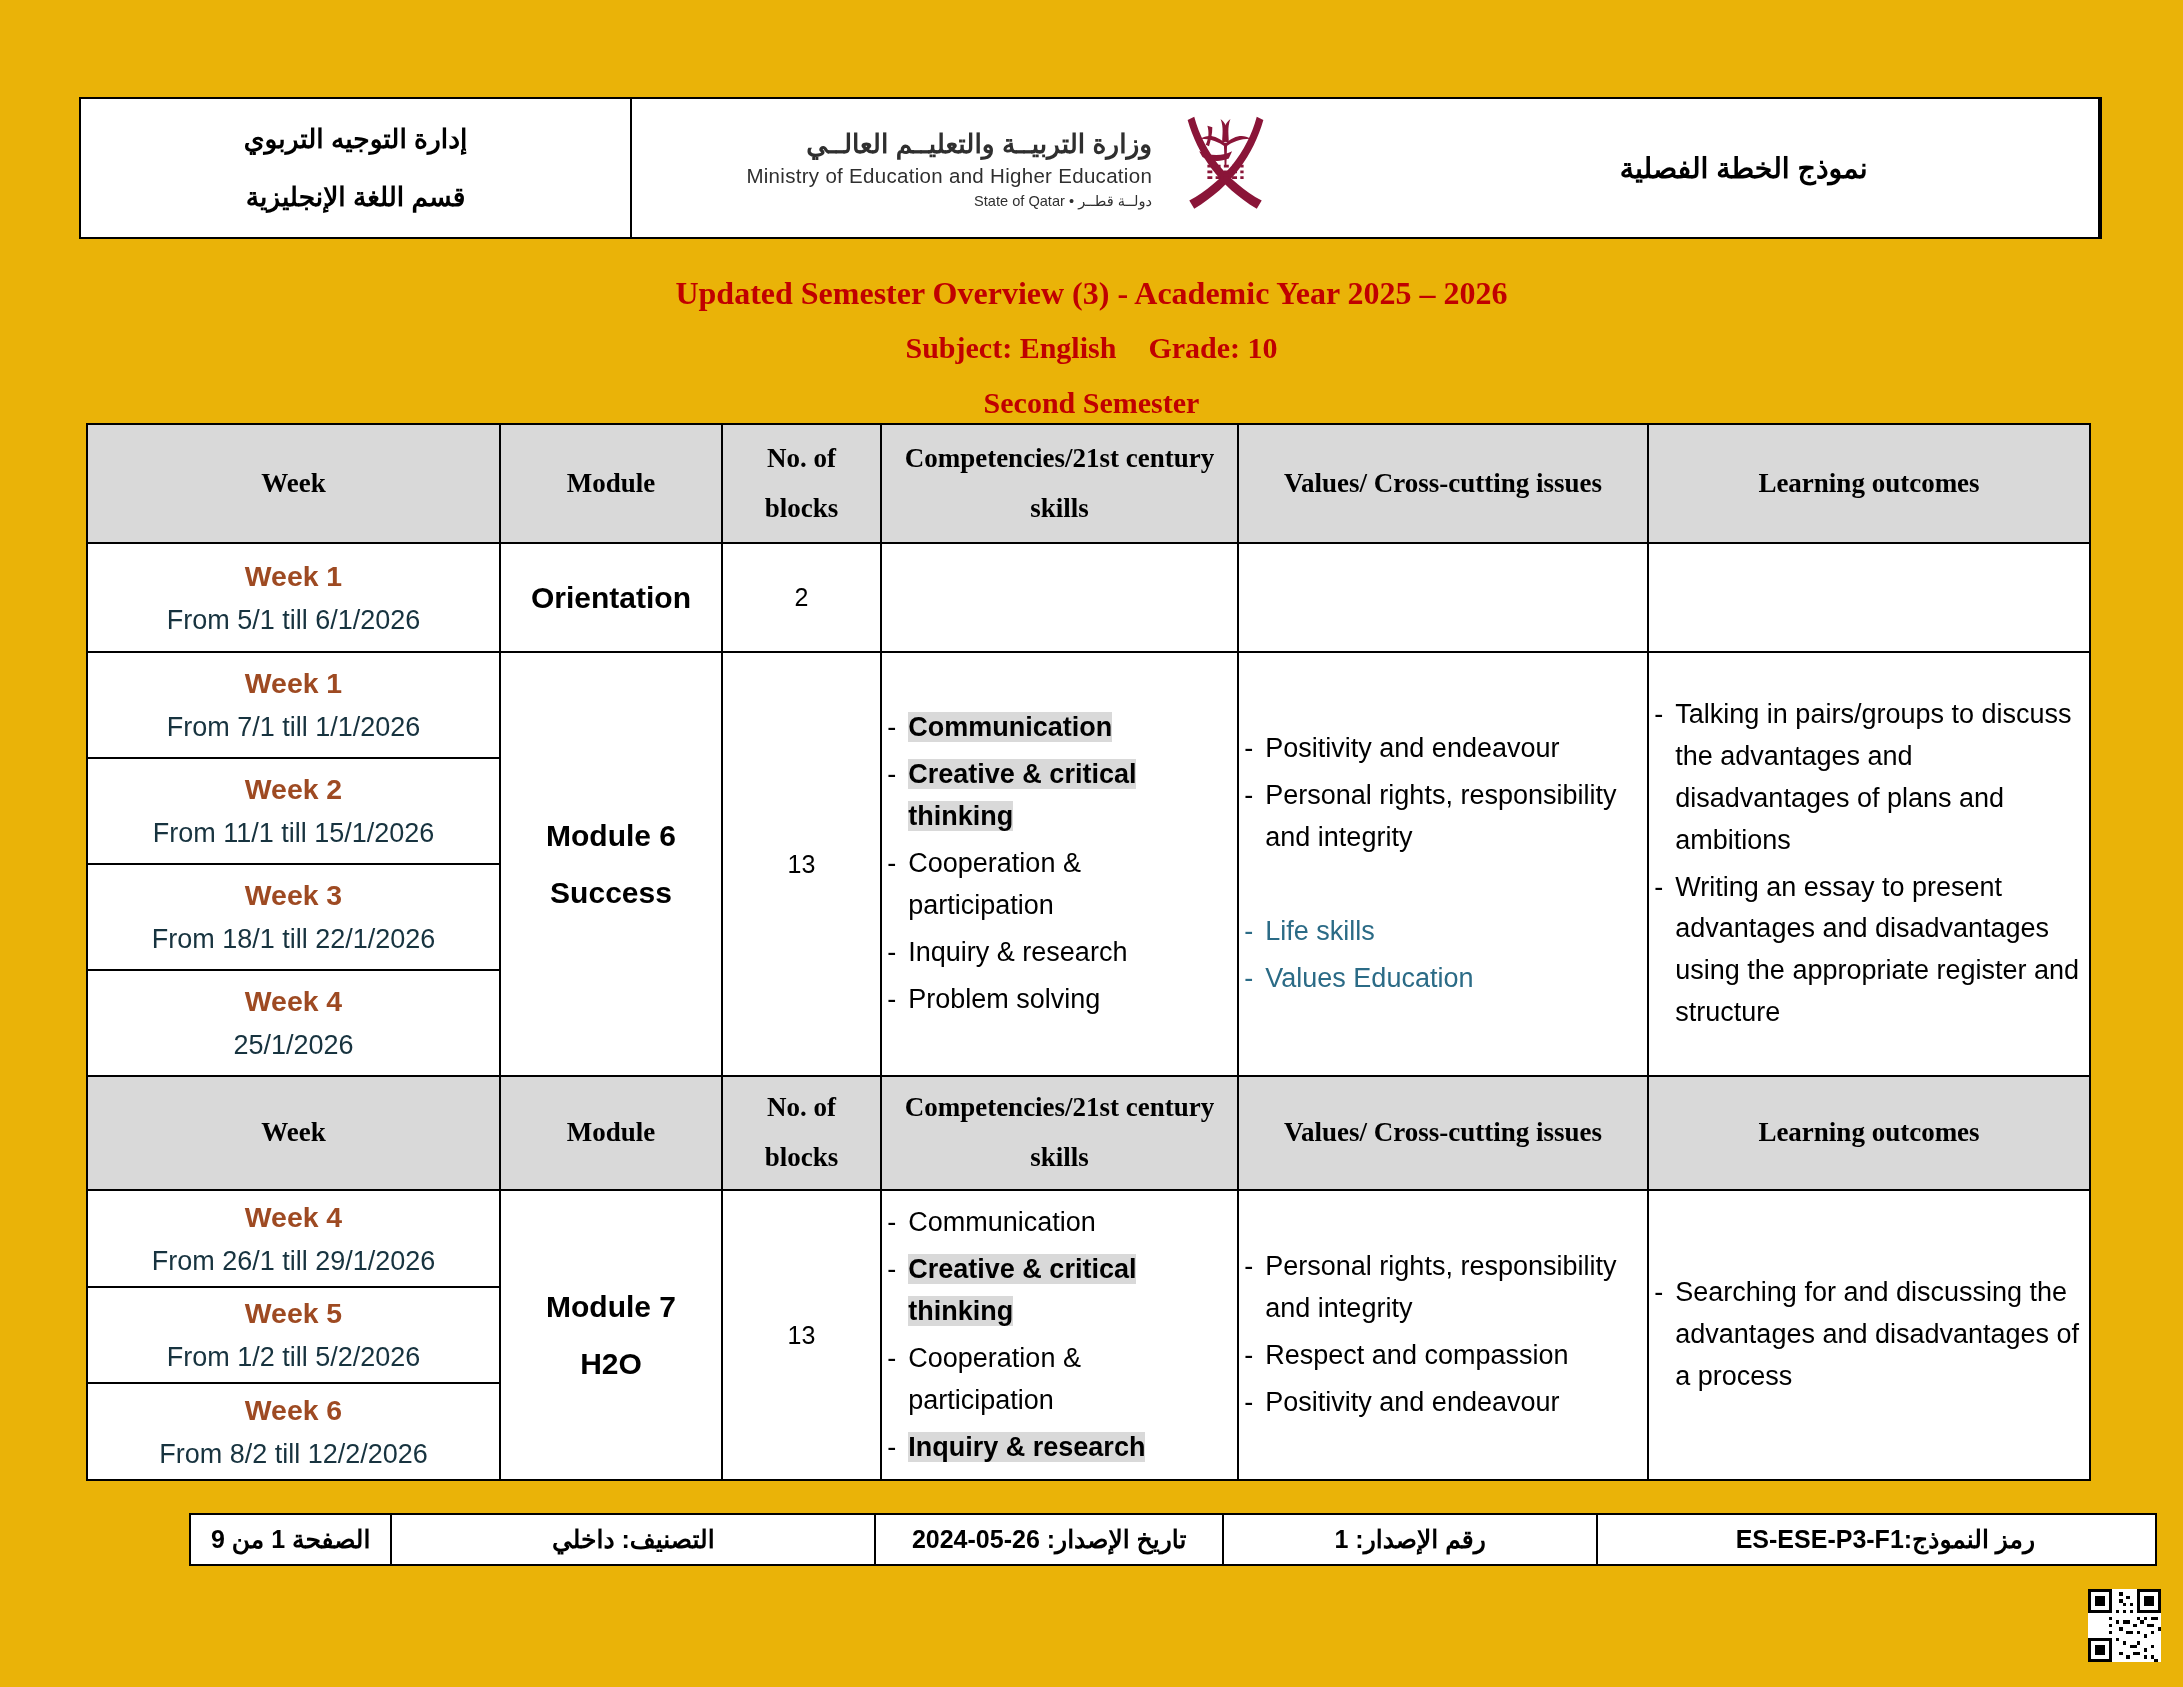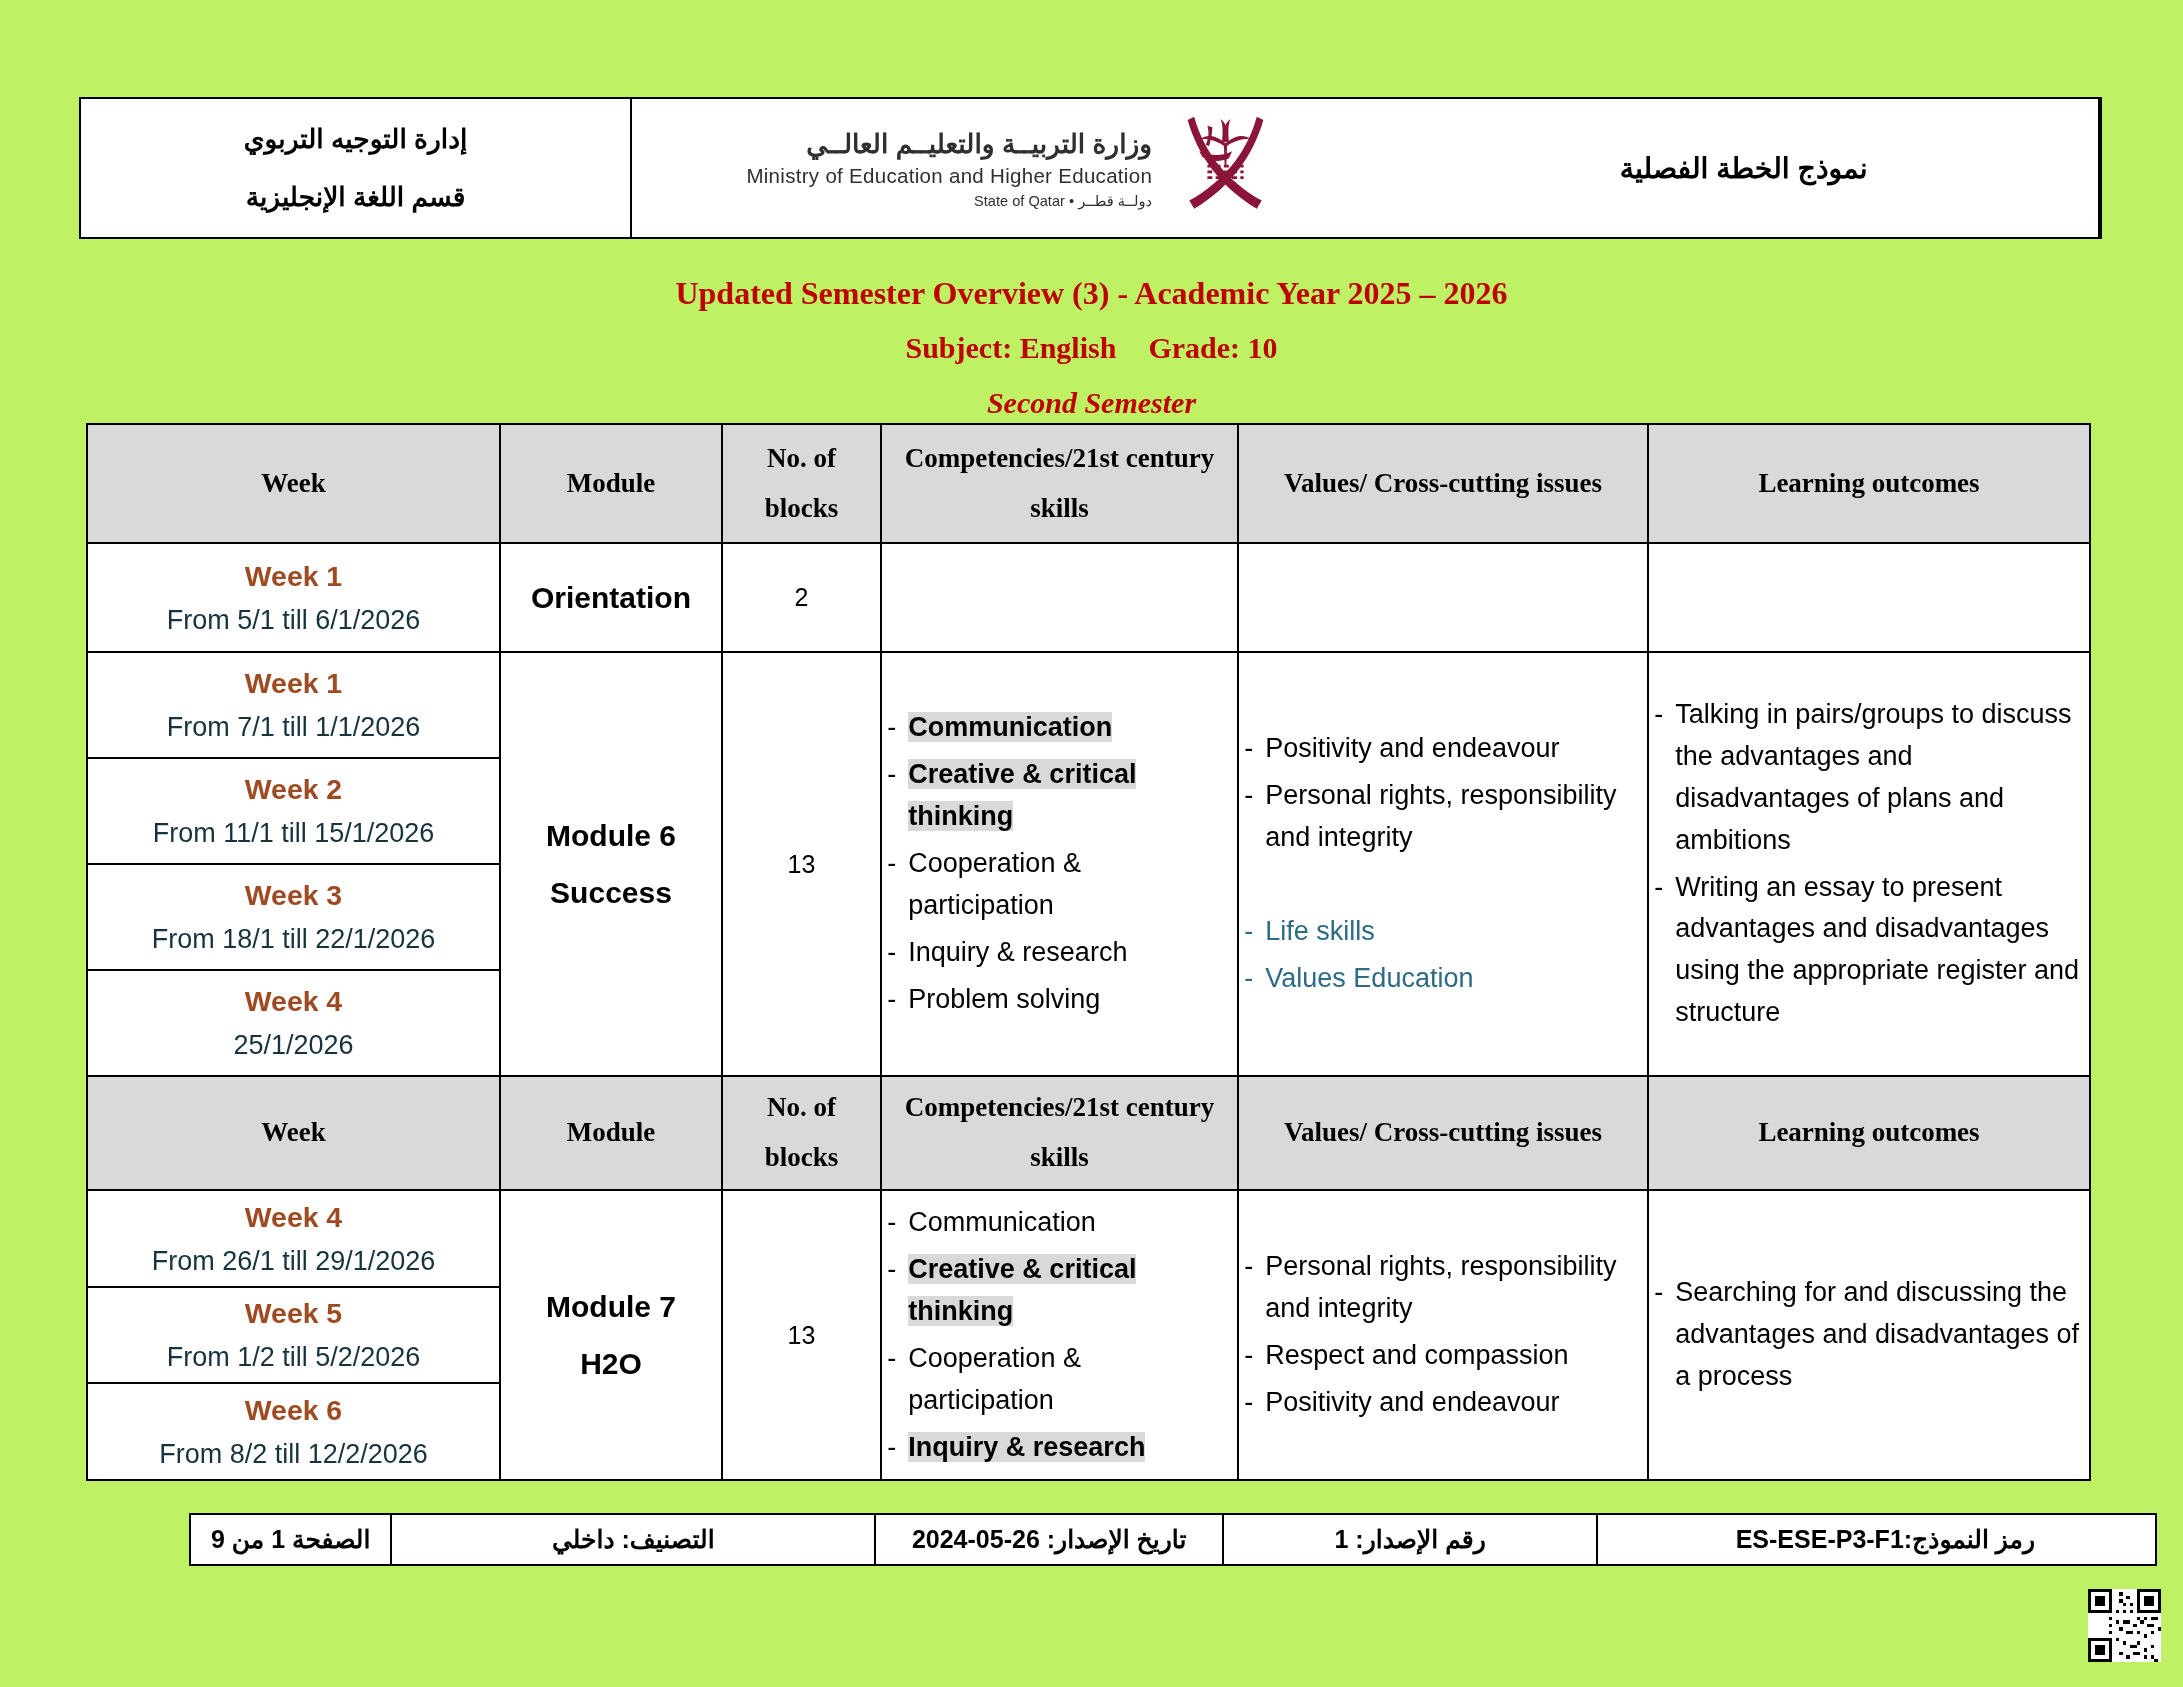--- a/index.html
+++ b/index.html
@@ -1,36 +1,36 @@
 <!DOCTYPE html>
 <html style="font-size:10.6px"><head>
 <meta charset="utf-8">
 <style>
   html,body{margin:0;padding:0;background:#ffffff;}
-  .page{position:relative;width:2183px;height:1687px;background:#bef264;color:#000;
+  .page{position:relative;width:2183px;height:1687px;background:#eab308;color:#000;
         font-family:"Liberation Sans",sans-serif;overflow:hidden;}
 
   
   .header-table{position:absolute;left:79px;top:97px;width:2023px;height:142px;
         border:2.6px solid #000;display:flex;box-sizing:border-box;background:#fff;}
   .h-cell{box-sizing:border-box;display:flex;flex-direction:column;align-items:center;justify-content:center;}
   .h-dept{width:27.3%;border-right:2.6px solid #000;font-weight:700;font-size:26.5px;gap:26.5px;}
   .h-form{width:35.2%;border-right:2.6px solid #000;font-weight:700;font-size:28.4px;}
   .h-logo{flex:1;flex-direction:row;gap:24px;}
   .logo-block{display:flex;flex-direction:column;align-items:flex-end;gap:4px;color:#2f2f2f;}
   .logo-ar{font-size:26.5px;font-weight:700;}
   .logo-en{font-size:20.5px;font-weight:400;letter-spacing:0.3px;}
   .logo-state{font-size:14.6px;font-weight:400;}
 
   
   .title-line{position:absolute;left:0;width:100%;text-align:center;color:#C00000;
         font-family:"Liberation Serif",serif;font-weight:700;}
   .t1{top:275px;font-size:32px;}
   .t2{top:331px;font-size:30px;}
-  .t3{top:386px;font-size:30px;font-style:italic;}
+  .t3{top:386px;font-size:30px;}
   .t2 .gap{margin-left:32px;}
 
   
   table.sem{position:absolute;left:86px;top:423px;width:2003px;border-collapse:collapse;
         table-layout:fixed;background:#fff;border:2.6px solid #000;}
   table.sem td,table.sem th{border:2px solid #000;vertical-align:middle;box-sizing:border-box;padding:5.3px;}
   table.sem th{background:#D9D9D9;font-family:"Liberation Serif",serif;font-size:27px;
         font-weight:700;line-height:1.85;text-align:center;}
   .week-cell{text-align:center;}
   .wk{color:#9E4A22;font-weight:700;font-size:28.4px;line-height:1.35;}

